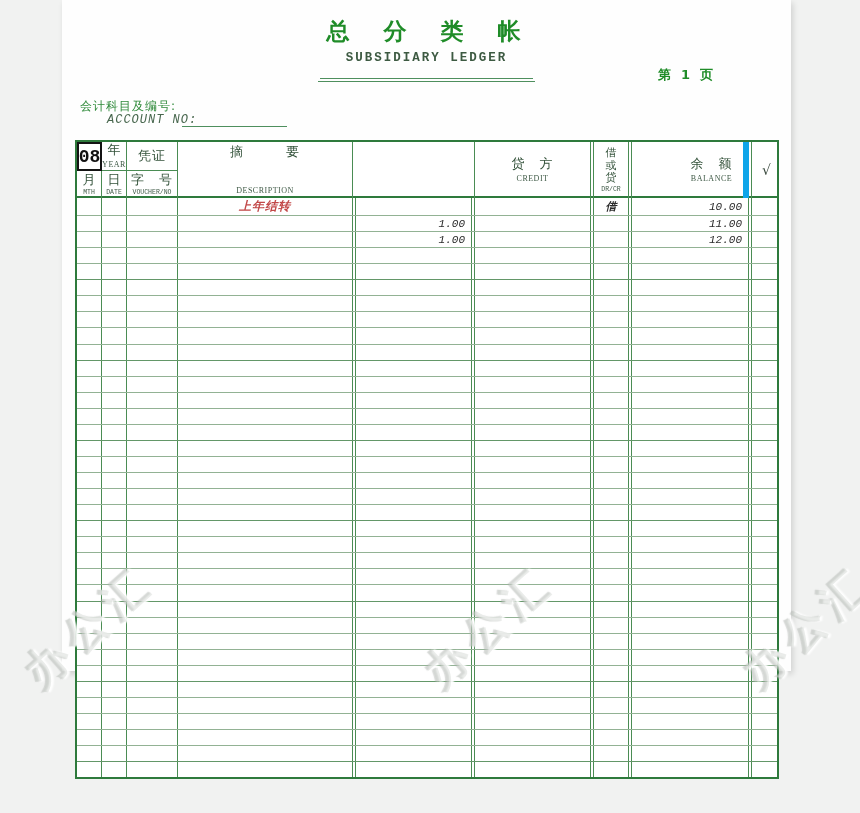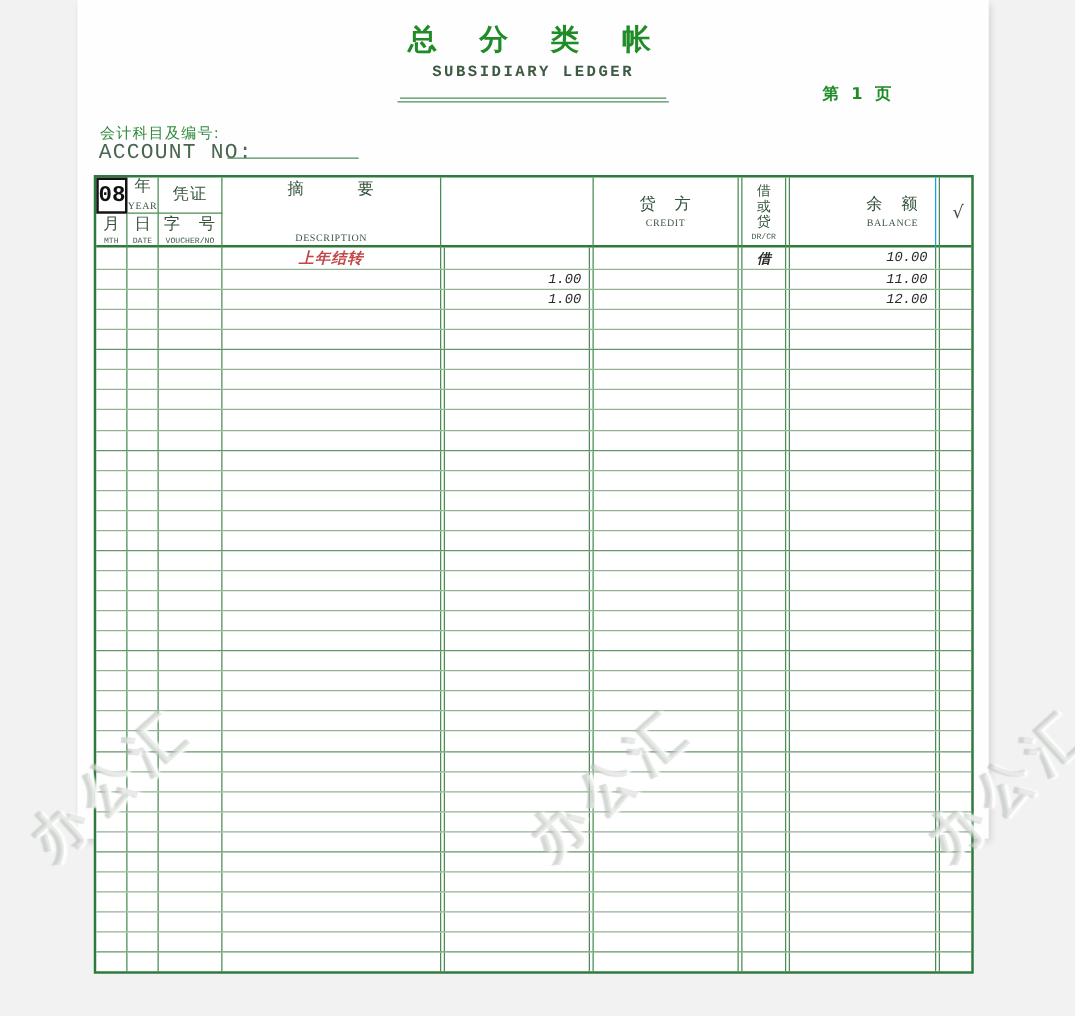--- a/index.html
+++ b/index.html
@@ -32,23 +32,23 @@
     content:""; position:absolute; left:-2px; right:-2px; bottom:-4px;
     border-bottom:1px solid #4e8f5e;
   }
   .page-num {
     position:absolute; top:66px; left:592px;
     font-size:13px; font-weight:bold; color:#1f8c28; letter-spacing:2px;
   }
   .page-num span { margin:0 4px; }
   .acct-zh { position:absolute; top:98px; left:18px; font-size:12px; color:#2f8a3a; letter-spacing:1px; }
   .acct-en {
-    position:absolute; top:113px; left:17px;
+    position:absolute; top:113px; left:45px;
     font-family:"Liberation Mono","DejaVu Sans Mono",monospace;
-    font-size:17px; color:#47664d; letter-spacing:1px;
+    font-size:12px; color:#47664d; letter-spacing:1px;font-style:italic;
   }
   .acct-line { position:absolute; top:126px; left:120px; width:105px; border-bottom:1px solid #4e8f5e; }
 
   
   .ledger {
     --cols:25px 25px 51px 175px 2px 117px 2px 117px 2px 36px 2px 118px 2px 30px;
     position:absolute; left:13px; top:140px; width:704px; height:639px;
     border:2px solid #2e7a3c; background:#fff;
   }
   .lheader {
@@ -68,21 +68,21 @@
   }
   .h-year    { grid-column:2; grid-row:1; border-right:1px solid #4a8c53; border-bottom:1px solid #4a8c53; }
   .h-voucher { grid-column:3; grid-row:1; border-right:1px solid #4a8c53; border-bottom:1px solid #4a8c53; font-size:12px; letter-spacing:1px; }
   .h-month   { grid-column:1; grid-row:2; border-right:1px solid #4a8c53; }
   .h-day     { grid-column:2; grid-row:2; border-right:1px solid #4a8c53; }
   .h-voucherno { grid-column:3; grid-row:2; border-right:1px solid #4a8c53; }
   .h-desc    { grid-column:4; grid-row:1 / span 2; border-right:1px solid #4a8c53;gap:24px; }
   .h-debit   { grid-column:6; grid-row:1 / span 2; border-left:1px solid #4a8c53; border-right:1px solid #4a8c53; }
   .h-credit  { grid-column:8; grid-row:1 / span 2; border-left:1px solid #4a8c53; border-right:1px solid #4a8c53; }
   .h-drcr    { grid-column:10; grid-row:1 / span 2; border-left:1px solid #4a8c53; border-right:1px solid #4a8c53; }
-  .h-balance { grid-column:12; grid-row:1 / span 2; border-left:1px solid #4a8c53; border-right:1px solid #0ea5e9;padding-left:48px; }
+  .h-balance { grid-column:12; grid-row:1 / span 2; border-left:1px solid #4a8c53; border-right:6px solid #0ea5e9;padding-left:48px; }
   .h-check   { grid-column:14; grid-row:1 / span 2; border-left:1px solid #4a8c53; font-size:14px; color:#3a4a3e; }
   .zh-main { font-size:13px; letter-spacing:1px; line-height:1.1; }
   .zh-big  { font-size:13px; line-height:1.15; }
   .en-sub  { font-family:Liberation Serif, serif; font-size:8px; letter-spacing:0.5px; margin-top:2px; color:#3f5a46; }
   .en-tiny { font-family:"Liberation Mono","DejaVu Sans Mono",monospace; font-size:6.5px; margin-top:1px; color:#3f5a46; }
   .drcr-stack { font-size:11px; line-height:1.15; text-align:center; }
 
   .lbody { display:flex; flex-direction:column; height:calc(100% - 56px);font-style:italic; }
   .lrow {
     flex:1; display:grid; grid-template-columns:var(--cols);

